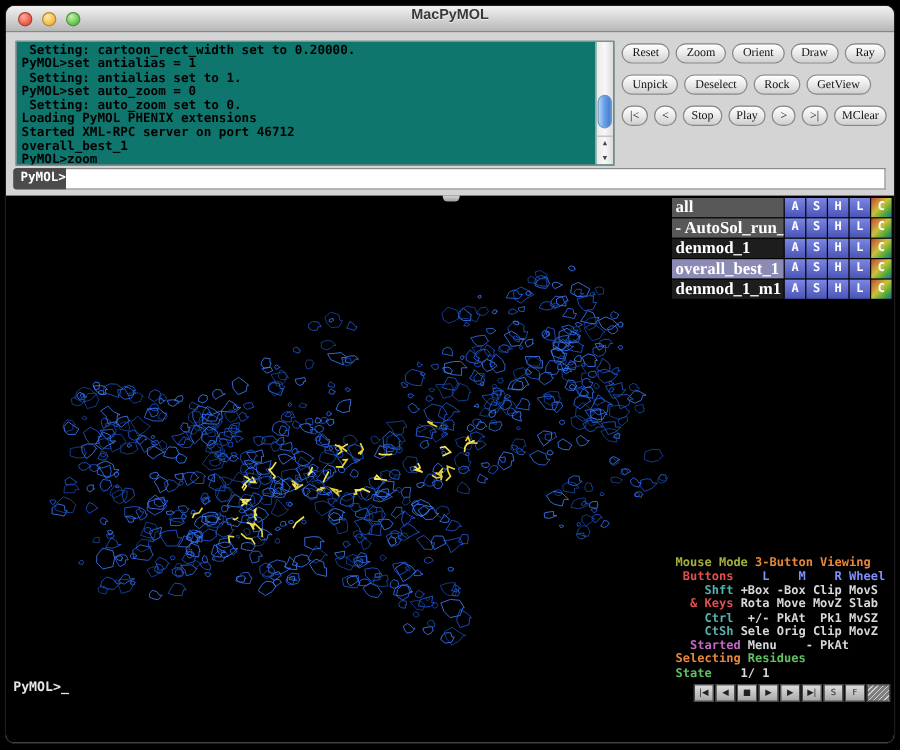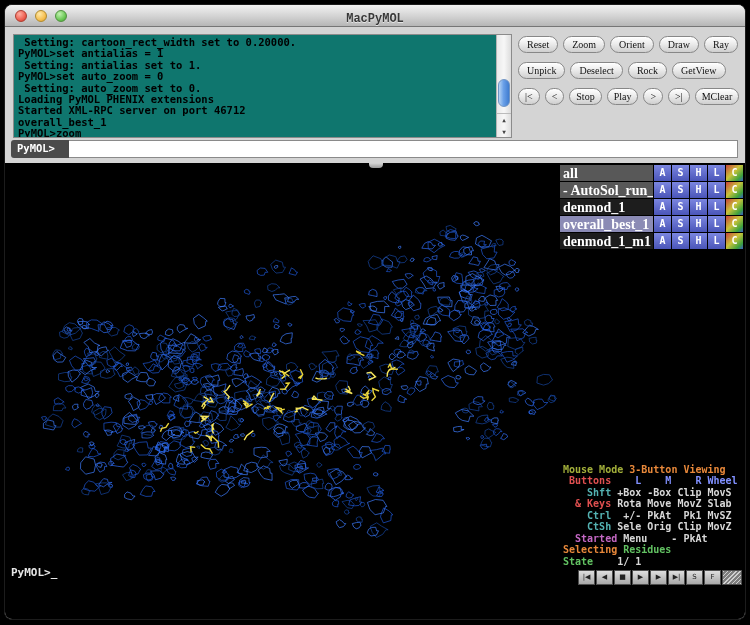--- a/index.html
+++ b/index.html
@@ -6,21 +6,21 @@
   html,body { width:750px; height:625px; overflow:hidden; }
   body { background:#000; position:relative; font-family:"Liberation Sans",sans-serif; }
 
   .window { position:absolute; left:4px; top:4px; width:742px; height:616px;
             border-radius:8px; overflow:hidden; background:#d4d4d4;
             border:1px solid #1c1c1c; box-shadow:0 12px 28px rgba(0,0,0,.65); }
 
   
   .titlebar { height:22px; background:linear-gradient(#f2f2f2,#d2d2d2 55%,#b6b6b6);
               border-bottom:1px solid #767676; position:relative;
-              display:flex; align-items:flex-end; justify-content:center;font-family:Liberation Mono, monospace; }
+              display:flex; align-items:flex-start; justify-content:center; }
   .traffic { position:absolute; left:10px; top:5px; display:flex; gap:8px; }
   .light { width:12px; height:12px; border-radius:50%; }
   .light.red { background:radial-gradient(circle at 35% 30%,#ffada0,#ee6152 60%,#c8372a); border:1px solid #ad3c2f; }
   .light.yellow { background:radial-gradient(circle at 35% 30%,#ffe9a8,#f6bf52 60%,#d89a26); border:1px solid #b08a2e; }
   .light.green { background:radial-gradient(circle at 35% 30%,#c2f2b0,#6cc857 60%,#3f9e2f); border:1px solid #50903f; }
   .title { font-size:12px; font-weight:bold; color:#393939; text-shadow:0 1px 0 rgba(255,255,255,.6); }
 
   
   .upper { position:relative; height:136px; background:#d4d4d4; }
   .log { position:absolute; left:8px; top:7px; width:499px; height:104px;
@@ -41,21 +41,21 @@
   .btn-row { display:flex; gap:5px; margin-bottom:9px; }
   .aqua { height:17px; border-radius:9px;
           background:linear-gradient(#ffffff,#ececec 45%,#cfcfcf);
           border:1px solid #878787; box-shadow:inset 0 1px 0 rgba(255,255,255,.8);
           font-size:10px; color:#111; padding:0 8px; display:flex; align-items:center;
           cursor:default; white-space:nowrap;font-family:Liberation Serif, serif; }
   .aqua.sm { padding:0 6px; }
 
   .prompt-row { position:absolute; left:6px; right:7px; bottom:5px; height:18px; display:flex; }
   .prompt-label { background:#4b4b4b; color:#fff; font-family:"DejaVu Sans Mono",monospace;
-                  font-size:10.5px; font-weight:bold; padding:2px 14px 0 6px; border-radius:3px 0 0 3px; }
+                  font-size:10.5px; font-weight:bold; padding:2px 0 0 6px; border-radius:3px 0 0 3px; }
   .prompt-input { flex:1; border:1px solid #8a8a8a; border-left:none; background:#fff;
                   font-family:"DejaVu Sans Mono",monospace; font-size:10.5px; outline:none; }
 
   
   .main { position:absolute; top:158px; left:0; right:0; bottom:0; background:#000; }
   .divider-nub { position:absolute; left:364px; top:0; width:14px; height:5px;
                  background:linear-gradient(#d6d6d6,#9a9a9a); border-radius:0 0 4px 4px; }
   .viewport { position:absolute; left:0; top:0; right:186px; bottom:0; }
   .viewport svg { display:block; }
   .gl-prompt { position:absolute; left:6px; bottom:40px; color:#e6e6e6;

